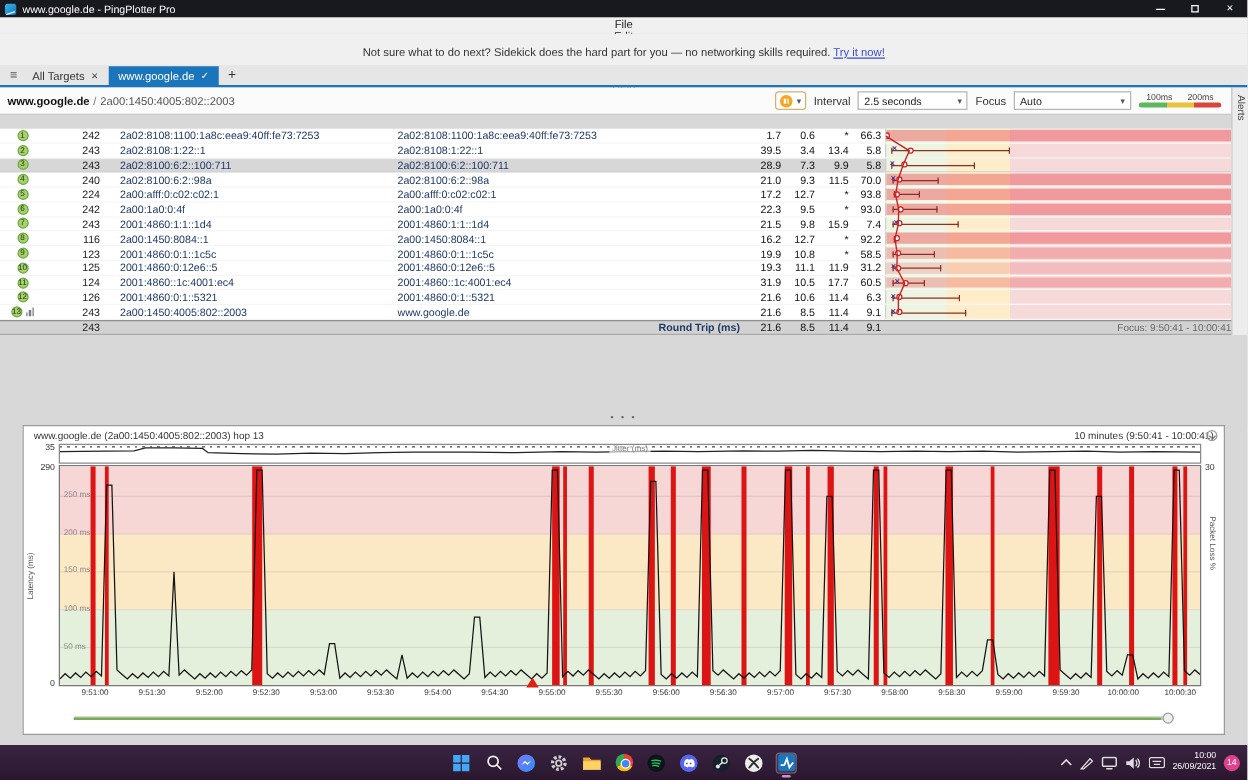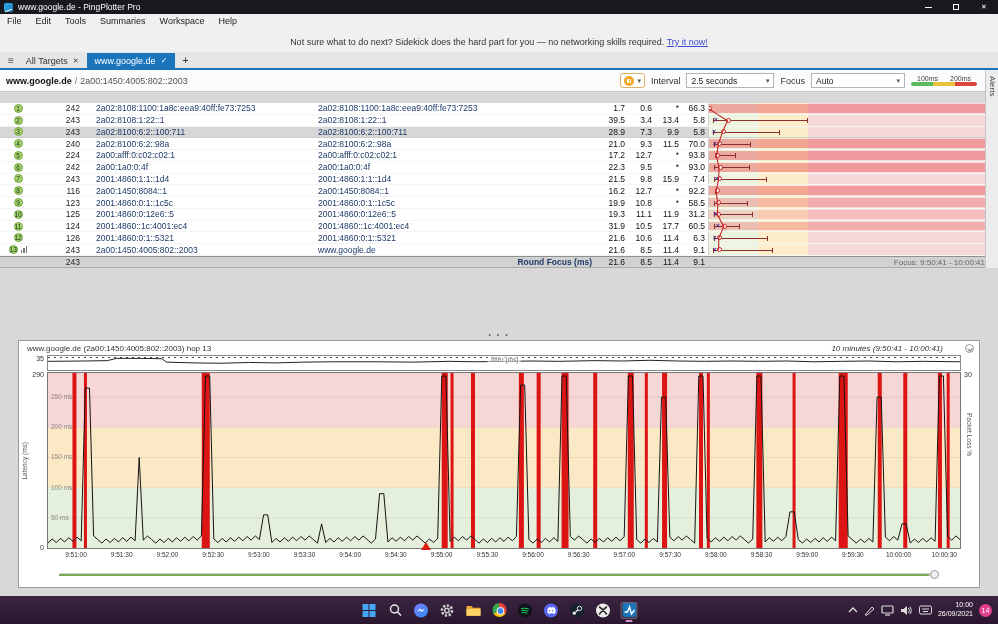--- a/index.html
+++ b/index.html
@@ -9,21 +9,21 @@
   
   #titlebar { position:absolute; top:0; left:0; right:0; height:14px; background:#18181f; display:flex; align-items:center; color:#fff; font-size:8.5px; }
   #app-icon { width:9px; height:9px; margin:0 5px 0 4px; border-radius:2px; background:linear-gradient(135deg,#2fb6e8,#1b75bb); position:relative; }
   #app-icon::after { content:""; position:absolute; left:1px; top:4px; width:7px; height:3px; border-bottom:1.2px solid #fff; transform:skewY(-20deg); }
   #win-controls { margin-left:auto; display:flex; align-items:center; height:100%; }
   .win-btn { width:28px; height:100%; display:flex; align-items:center; justify-content:center; color:#fff; font-size:7px; }
   .glyph-min { width:7px; height:1px; background:#fff; display:inline-block; }
   .glyph-max { width:6px; height:6px; border:1px solid #fff; display:inline-block; }
 
   
-  #menubar { position:absolute; top:14px; left:0; right:0; height:13px; background:#f0f0f0; display:flex; align-items:center; font-size:9px; color:#222; }
+  #menubar { position:absolute; top:14px; left:0; right:0; height:13px; background:#f0f0f0; display:flex; align-items:center; font-size:9px; color:#222;flex-direction:column; }
   .menu-item { padding:0 7px; }
   #notice { position:absolute; top:27px; left:0; right:0; height:25px; background:#f0f0f0; text-align:center; font-size:9px; color:#333; padding-top:10px; }
   #notice a { color:#3b4bd8; text-decoration:underline; }
   #tabbar { position:absolute; top:52px; left:0; right:0; height:16px; background:#e6e6e6; display:flex; align-items:flex-end; font-size:9px; }
   #tab-menu-icon { padding:0 4px 2px 8px; color:#555; font-size:10px; }
   .tab { display:flex; align-items:center; gap:5px; height:15px; padding:0 8px; color:#333; }
   .tab .tab-x { font-size:7px; color:#444; }
   .tab.active { background:#1b75bb; color:#fff; }
   .tab.active .tab-check { font-size:8px; color:#fff; }
   #tab-add { padding:0 7px 2px 7px; color:#333; font-size:11px; }
@@ -85,21 +85,21 @@
   #summary .focus-cell { flex:1; justify-content:flex-end; padding-right:0; color:#666; font-size:8px; }
 
   
   #gap { position:absolute; top:268px; left:0; right:0; height:72px; background:#d8d8d8; }
   #splitter-dots { position:absolute; bottom:2px; left:50%; transform:translateX(-50%); color:#666; font-size:7px; letter-spacing:2px; }
 
   
   #panel { position:absolute; top:340px; left:18px; right:18px; height:248px; background:#fff; border:1px solid #9b9b9b; }
   #p-header { position:relative; height:13px; font-size:8px; color:#333; }
   #p-title { position:absolute; left:8px; top:3px; }
-  #p-range { position:absolute; right:36px; top:3px;font-style:italic; }
+  #p-range { position:absolute; right:8px; top:3px; }
   #collapse-btn { position:absolute; right:5px; top:3px; width:9px; height:9px; border:1px solid #999; border-radius:50%; }
   #collapse-btn::after { content:""; position:absolute; left:2px; top:2px; width:3px; height:3px; border-right:1px solid #777; border-bottom:1px solid #777; transform:rotate(45deg); }
 
   #chart-wrap { position:absolute; top:14px; left:28px; right:18px; bottom:38px; }
   #jitter-strip { position:absolute; top:0; left:0; right:0; height:16px; border:1px solid #8a8a8a; background:#fff; }
   #jitter-dotline { position:absolute; top:1px; left:0; right:0; height:1px; background-image:repeating-linear-gradient(90deg,#444 0 2px,transparent 2px 6px); }
   #jitter-label { position:absolute; top:0; left:50%; transform:translateX(-50%); font-size:6.5px; color:#777; background:rgba(255,255,255,0.6); padding:0 2px; z-index:2; }
   #jitter-svg, #plot-svg { width:100%; height:100%; display:block; }
   #plot { position:absolute; top:17px; left:0; right:0; bottom:0; border:1px solid #777; }
   .grid-label { position:absolute; left:3px; transform:translateY(-60%); font-size:6.5px; color:rgba(110,110,110,0.75); z-index:2; }
@@ -473,21 +473,21 @@
   </div>
       <svg id="rows-overlay" style="left:708px;width:277px" viewBox="0 0 277 153">
      <polyline points="0.8,5.9 19.5,17.7 14.3,29.4 10.4,41.2 8.5,53.0 11.0,64.7 10.6,76.5 8.0,88.3 9.8,100.0 9.5,111.8 15.8,123.6 10.7,135.3 10.7,147.1" fill="none" stroke="#c22525" stroke-width="1.1"></polyline>
       </svg>
     </div>
 
   <div id="summary">
       <span class="cell c-hop" style="width:36px"></span>
    <span class="cell c-count" style="width:56px">243</span>
    <span class="cell" style="width:222px"></span>
-   <span class="cell s-label" style="width:284px">Round Focus (ms)</span>
+   <span class="cell s-label" style="width:284px">Round Trip (ms)</span>
    <span class="cell c-num" style="width:30px">21.6</span>
    <span class="cell c-num" style="width:27px">8.5</span>
    <span class="cell c-num" style="width:27px">11.4</span>
    <span class="cell c-num" style="width:26px">9.1</span>
    <span class="cell focus-cell">Focus: 9:50:41 - 10:00:41</span>
     </div>
 
   <div id="gap">
     <span id="splitter-dots">• • •</span>
   </div>

